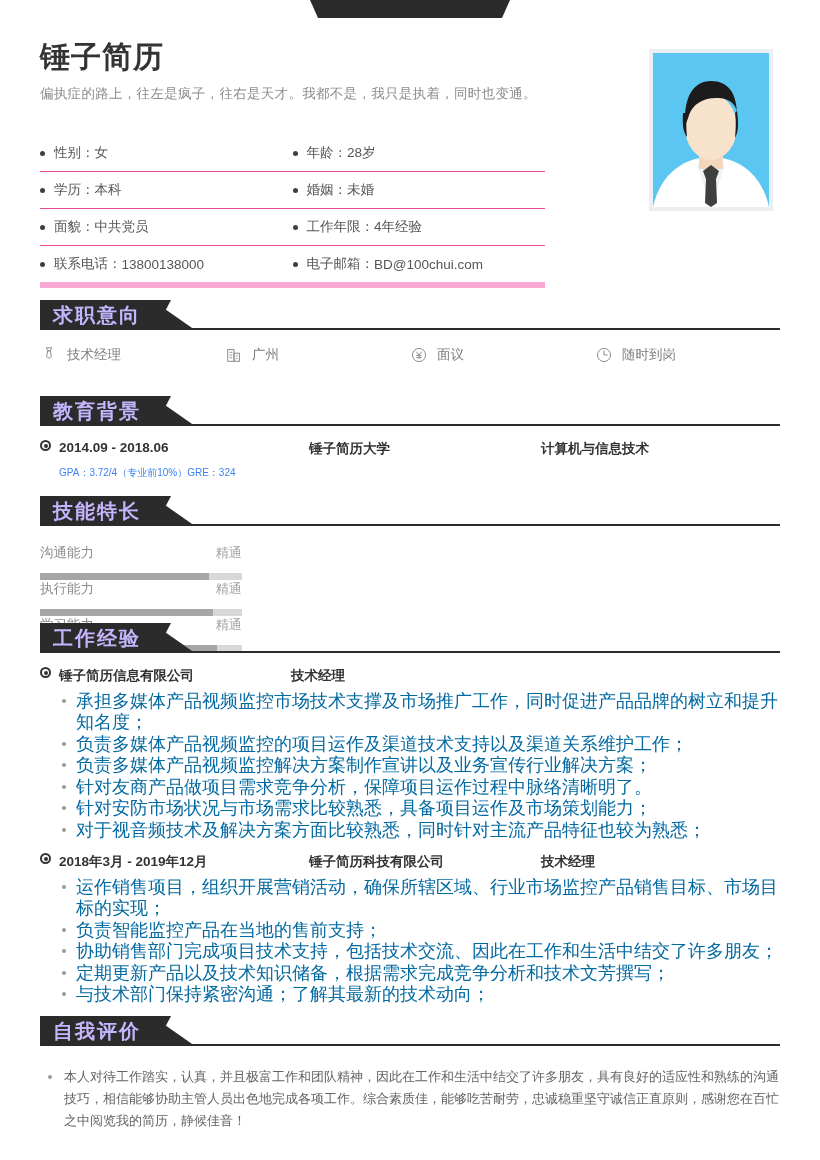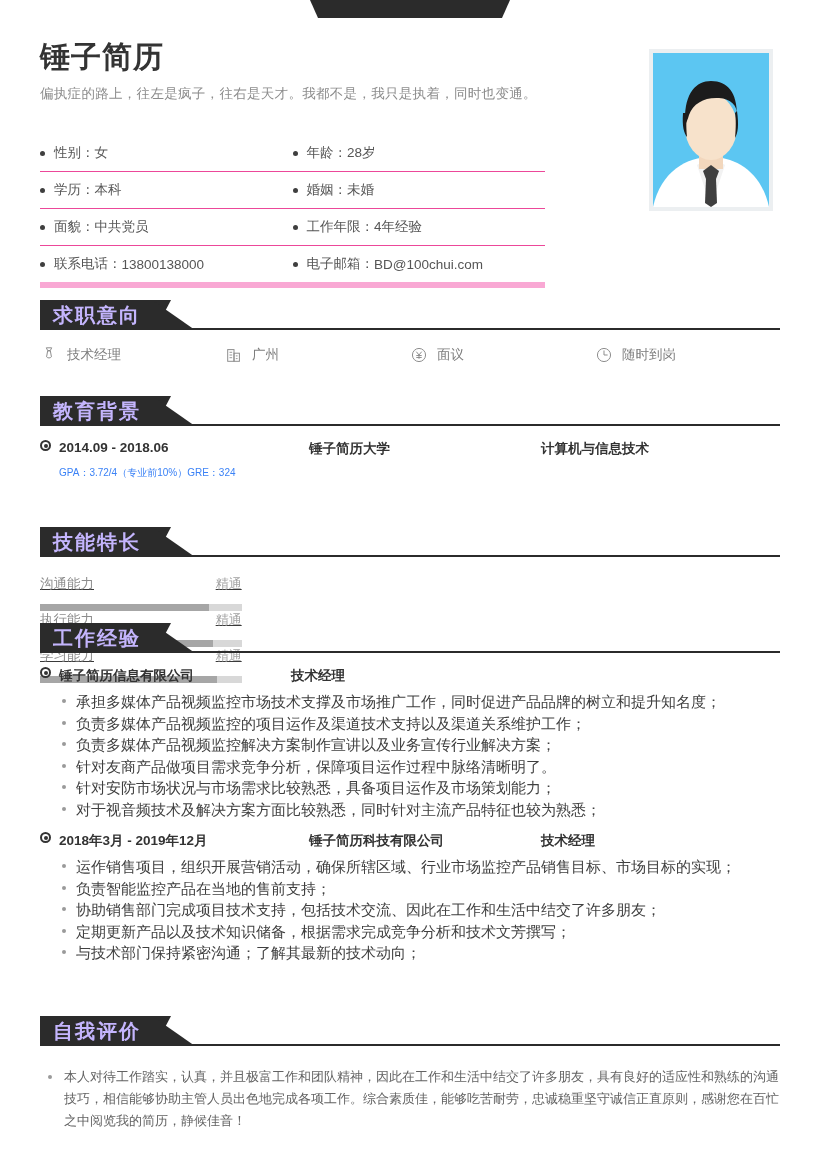--- a/index.html
+++ b/index.html
@@ -102,21 +102,21 @@
   .skill{width:33.333%;padding-right:45px;box-sizing:border-box;}
   .skill-top{display:flex;justify-content:space-between;align-items:flex-end;font-size:13.5px;color:#8d8d8d;}
   .skill-lvl{font-size:13px;color:#a2a2a2;}
   .skill-track{position:relative;margin-top:11px;height:7px;background:#d8d8d8;}
   .skill-fill{position:absolute;left:0;top:0;bottom:0;background:#a6a6a6;}
 
   
   .bullets{margin:0;padding:6px 0 0 0;list-style:none;}
   .bullets li{
     position:relative;padding-left:36px;
-    font-size:15px;color:#404040;line-height:21px;margin-bottom:0.5px;
+    font-size:18px;color:#0369a1;line-height:21px;margin-bottom:0.5px;
   }
   .bullets li::before{
     content:"";position:absolute;left:22px;top:8px;
     width:4px;height:4px;border-radius:50%;background:#9a9a9a;
   }
   .eval-list li{padding-left:24px;line-height:22px;font-size:13px;color:#636363;}
   .eval-list li::before{left:8px;top:9px;}
   .entry-block{padding-top:12px;}
 </style>
 </head>
@@ -261,21 +261,21 @@
           <span class="ring"></span>
           <span class="e-date">2014.09 - 2018.06</span>
           <span class="e-org">锤子简历大学</span>
           <span class="e-role">计算机与信息技术</span>
         </div>
         <div class="edu-sub">GPA：3.72/4（专业前10%）GRE：324</div>
       </div>
     </div>
   </div>
 
-  <div class="section" style="top:527px;text-decoration:underline;">
+  <div class="section" style="top:496px;">
     <div class="sec-head">
       <span class="sec-tag">技能特长</span>
       <svg class="sec-tail" viewBox="0 0 155 30" preserveAspectRatio="none">
         <polygon points="112,0 155,30 112,30" fill="#2b2b2b"></polygon>
       </svg>
       <div class="sec-rule"></div>
     </div>
     <div class="skills">
       <div class="skill">
         <div class="skill-top">

